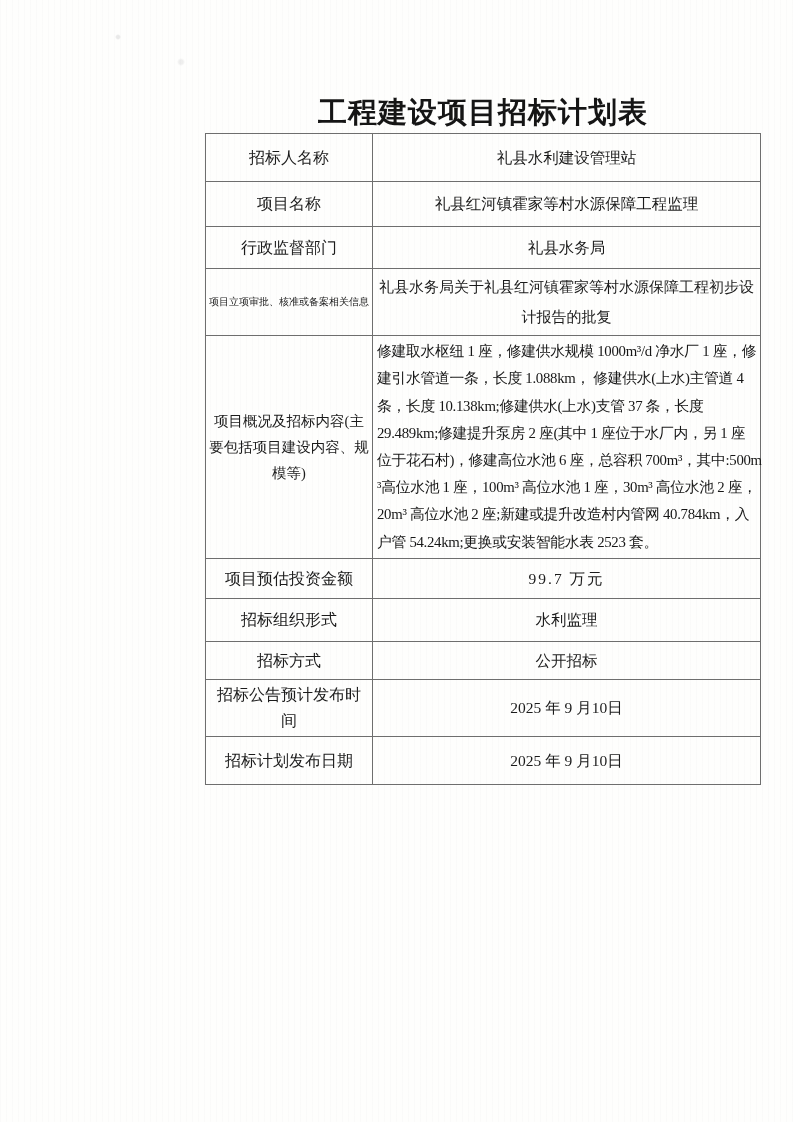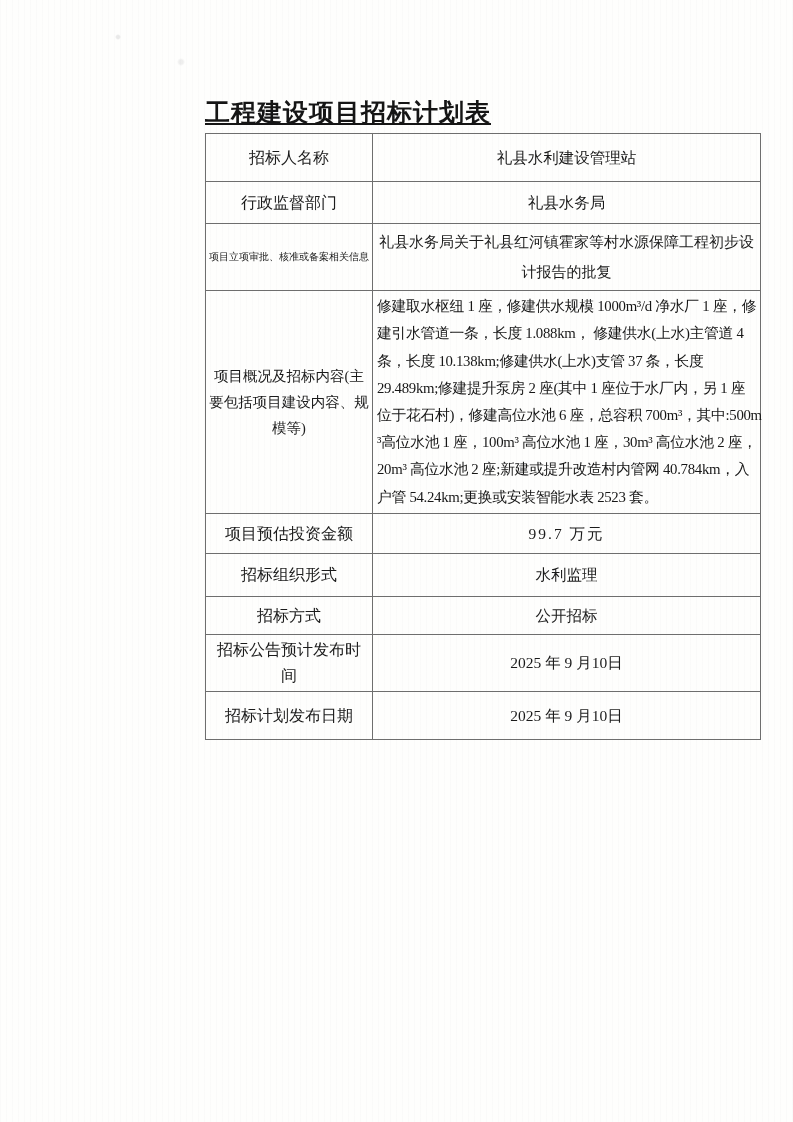--- a/index.html
+++ b/index.html
@@ -18,28 +18,27 @@
     background-image:
       radial-gradient(circle at 118px 37px, rgba(110,110,115,0.14) 0 1.5px, rgba(0,0,0,0) 3px),
       radial-gradient(circle at 181px 62px, rgba(110,110,115,0.11) 0 2px, rgba(0,0,0,0) 4px),
       repeating-linear-gradient(90deg, rgba(120,120,130,0.028) 0 1px, rgba(0,0,0,0) 1px 6px);
   }
   .content {
     position: absolute;
     left: 205px; top: 98px; width: 556px;
   }
   .doc-title {
-    text-align: left;
-    font-size: 25px;
+    text-align: center;
+    font-size: 29px;
     font-weight: bold;
     letter-spacing: 1px;
     line-height: 29px;
     margin: 0 0 6px 0;
     color: #151515;
-    text-decoration: underline;
   }
   table.plan {
     border-collapse: collapse;
     width: 556px;
     table-layout: fixed;
   }
   table.plan td {
     border: 1.4px solid #6e6e6e;
     vertical-align: middle;
     padding: 2px 4px;
@@ -98,20 +97,24 @@
     <table class="plan">
       <colgroup>
         <col class="col-label">
         <col>
       </colgroup>
       <tbody>
         <tr class="r-bidder">
           <td class="lbl">招标人名称</td>
           <td class="val">礼县水利建设管理站</td>
         </tr>
+        <tr class="r-project">
+          <td class="lbl">项目名称</td>
+          <td class="val">礼县红河镇霍家等村水源保障工程监理</td>
+        </tr>
         <tr class="r-supervision">
           <td class="lbl">行政监督部门</td>
           <td class="val">礼县水务局</td>
         </tr>
         <tr class="r-approval">
           <td class="lbl">项目立项审批、核准或备案相关信息</td>
           <td class="val">礼县水务局关于礼县红河镇霍家等村水源保障工程初步设计报告的批复</td>
         </tr>
         <tr class="r-overview">
           <td class="lbl">项目概况及招标内容(主要包括项目建设内容、规模等)</td>

